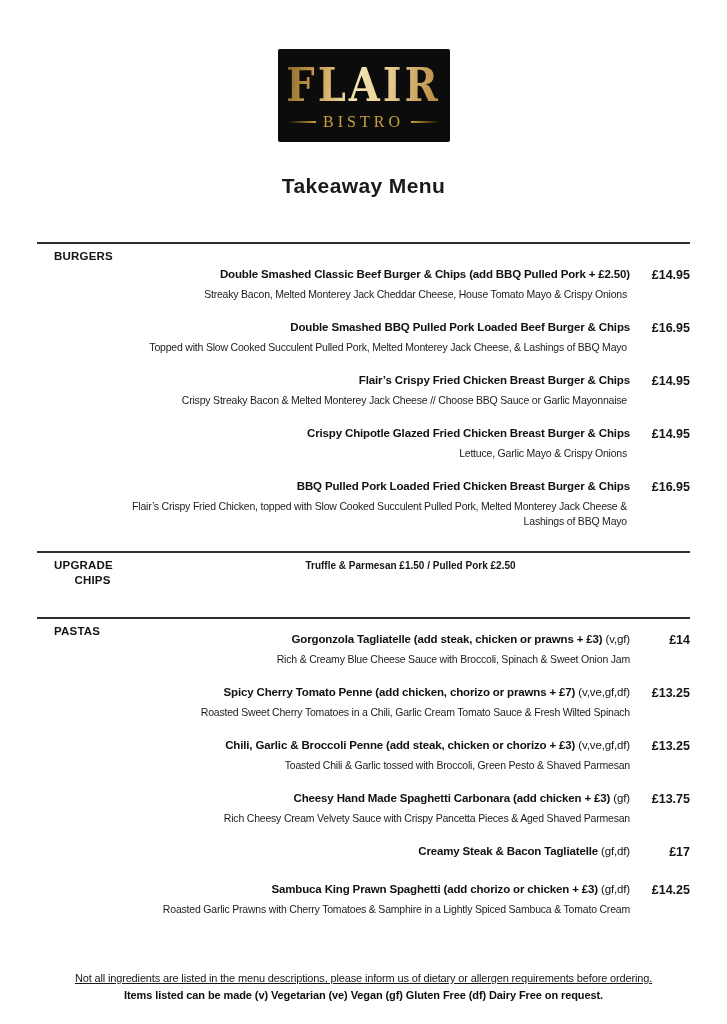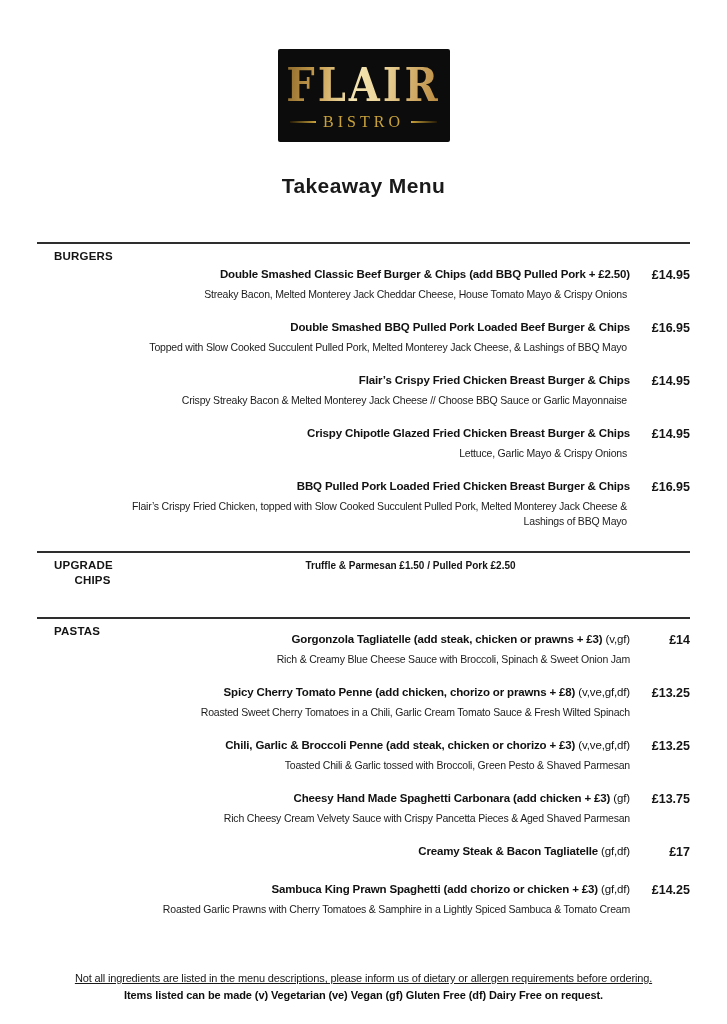--- a/index.html
+++ b/index.html
@@ -163,21 +163,21 @@
   <article class="menu-item">
     <div class="item-main">
       <div class="item-title-row"><span class="item-title">Gorgonzola Tagliatelle (add steak, chicken or prawns + £3)</span><span class="item-diet"> (v,gf)</span></div>
       <div class="item-desc">Rich &amp; Creamy Blue Cheese Sauce with Broccoli, Spinach &amp; Sweet Onion Jam</div>
     </div>
     <div class="item-price">£14</div>
   </article>
 
   <article class="menu-item">
     <div class="item-main">
-      <div class="item-title-row"><span class="item-title">Spicy Cherry Tomato Penne (add chicken, chorizo or prawns + £8)</span><span class="item-diet"> (v,ve,gf,df)</span></div>
+      <div class="item-title-row"><span class="item-title">Spicy Cherry Tomato Penne (add chicken, chorizo or prawns + £7)</span><span class="item-diet"> (v,ve,gf,df)</span></div>
       <div class="item-desc">Roasted Sweet Cherry Tomatoes in a Chili, Garlic Cream Tomato Sauce &amp; Fresh Wilted Spinach</div>
     </div>
     <div class="item-price">£13.25</div>
   </article>
 
   <article class="menu-item">
     <div class="item-main">
       <div class="item-title-row"><span class="item-title">Chili, Garlic &amp; Broccoli Penne (add steak, chicken or chorizo + £3)</span><span class="item-diet"> (v,ve,gf,df)</span></div>
       <div class="item-desc">Toasted Chili &amp; Garlic tossed with Broccoli, Green Pesto &amp; Shaved Parmesan</div>
     </div>

